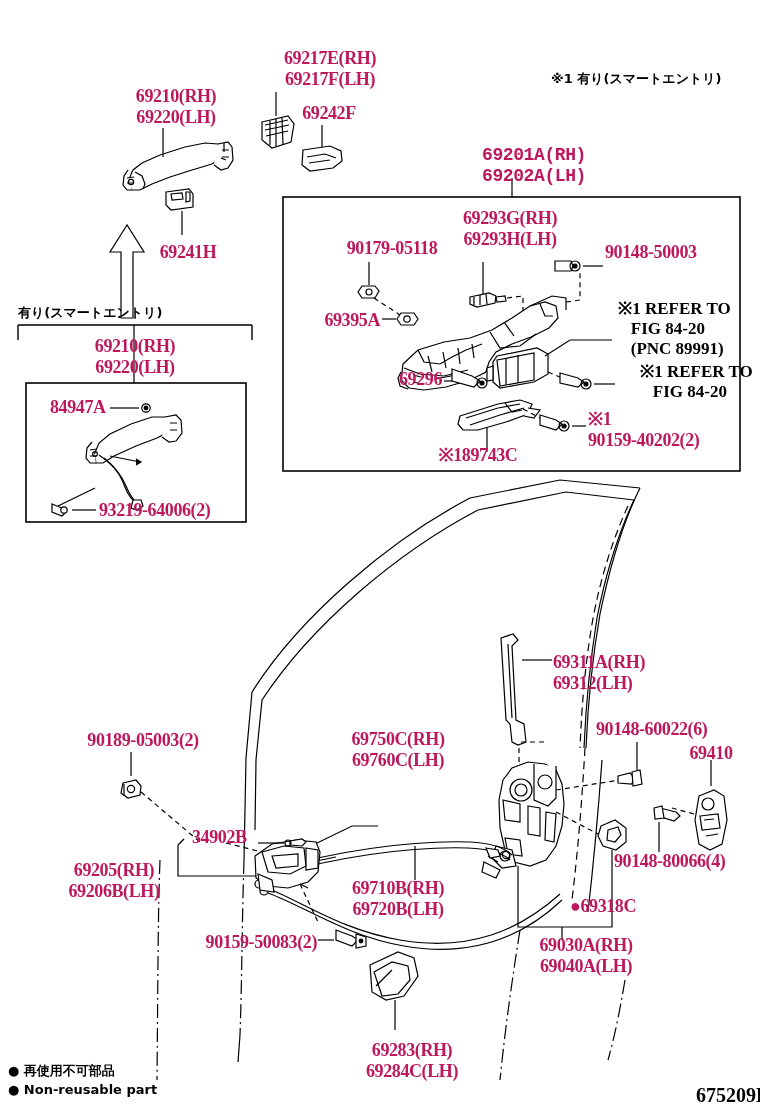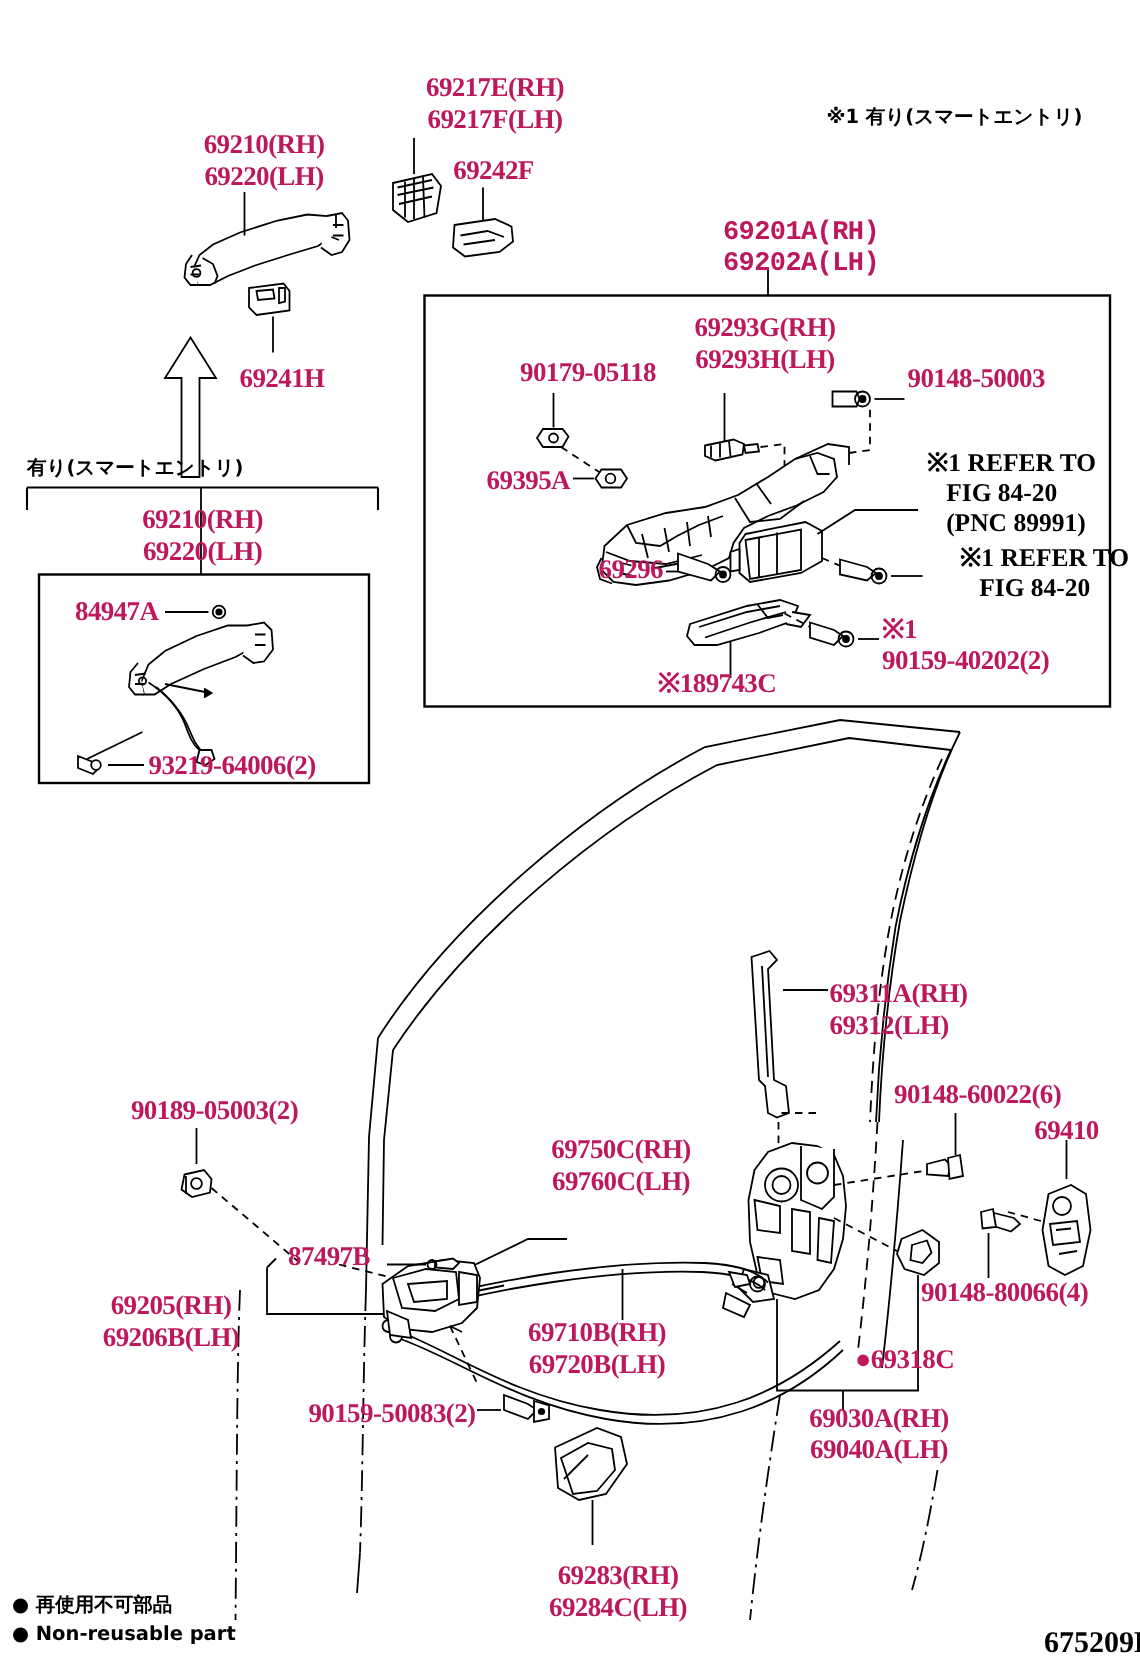--- a/index.html
+++ b/index.html
@@ -422,30 +422,30 @@
 
 <div class="lbl ctr" style="left:711px;top:743px;">69410</div>
 
 <div class="lbl" style="left:614px;top:851px;">90148-80066(4)</div>
 
 <div class="lbl" style="left:570px;top:896px;">●69318C</div>
 
 <div class="lbl ctr" style="left:586px;top:935px;">69030A(RH)
 69040A(LH)</div>
 
-<div class="lbl ctr" style="left:398px;top:756px;margin-left:16px;">69750C(RH)
+<div class="lbl ctr" style="left:398px;top:729px;">69750C(RH)
 69760C(LH)</div>
 
 <div class="lbl ctr" style="left:398px;top:878px;">69710B(RH)
 69720B(LH)</div>
 
 <div class="lbl ctr" style="left:114px;top:860px;">69205(RH)
 69206B(LH)</div>
 
-<div class="lbl" style="left:192px;top:827px;">87497B</div>
+<div class="lbl" style="left:192px;top:827px;">34902B</div>
 
 <div class="lbl ctr" style="left:143px;top:730px;">90189-05003(2)</div>
 
 <div class="lbl rgt" style="left:317px;top:932px;">90159-50083(2)</div>
 
 <div class="lbl ctr" style="left:412px;top:1040px;">69283(RH)
 69284C(LH)</div>
 
 <div class="foot" style="left:8px;top:1062px;">● 再使用不可部品</div>
 <div class="foot" style="left:8px;top:1081px;">● Non-reusable part</div>

